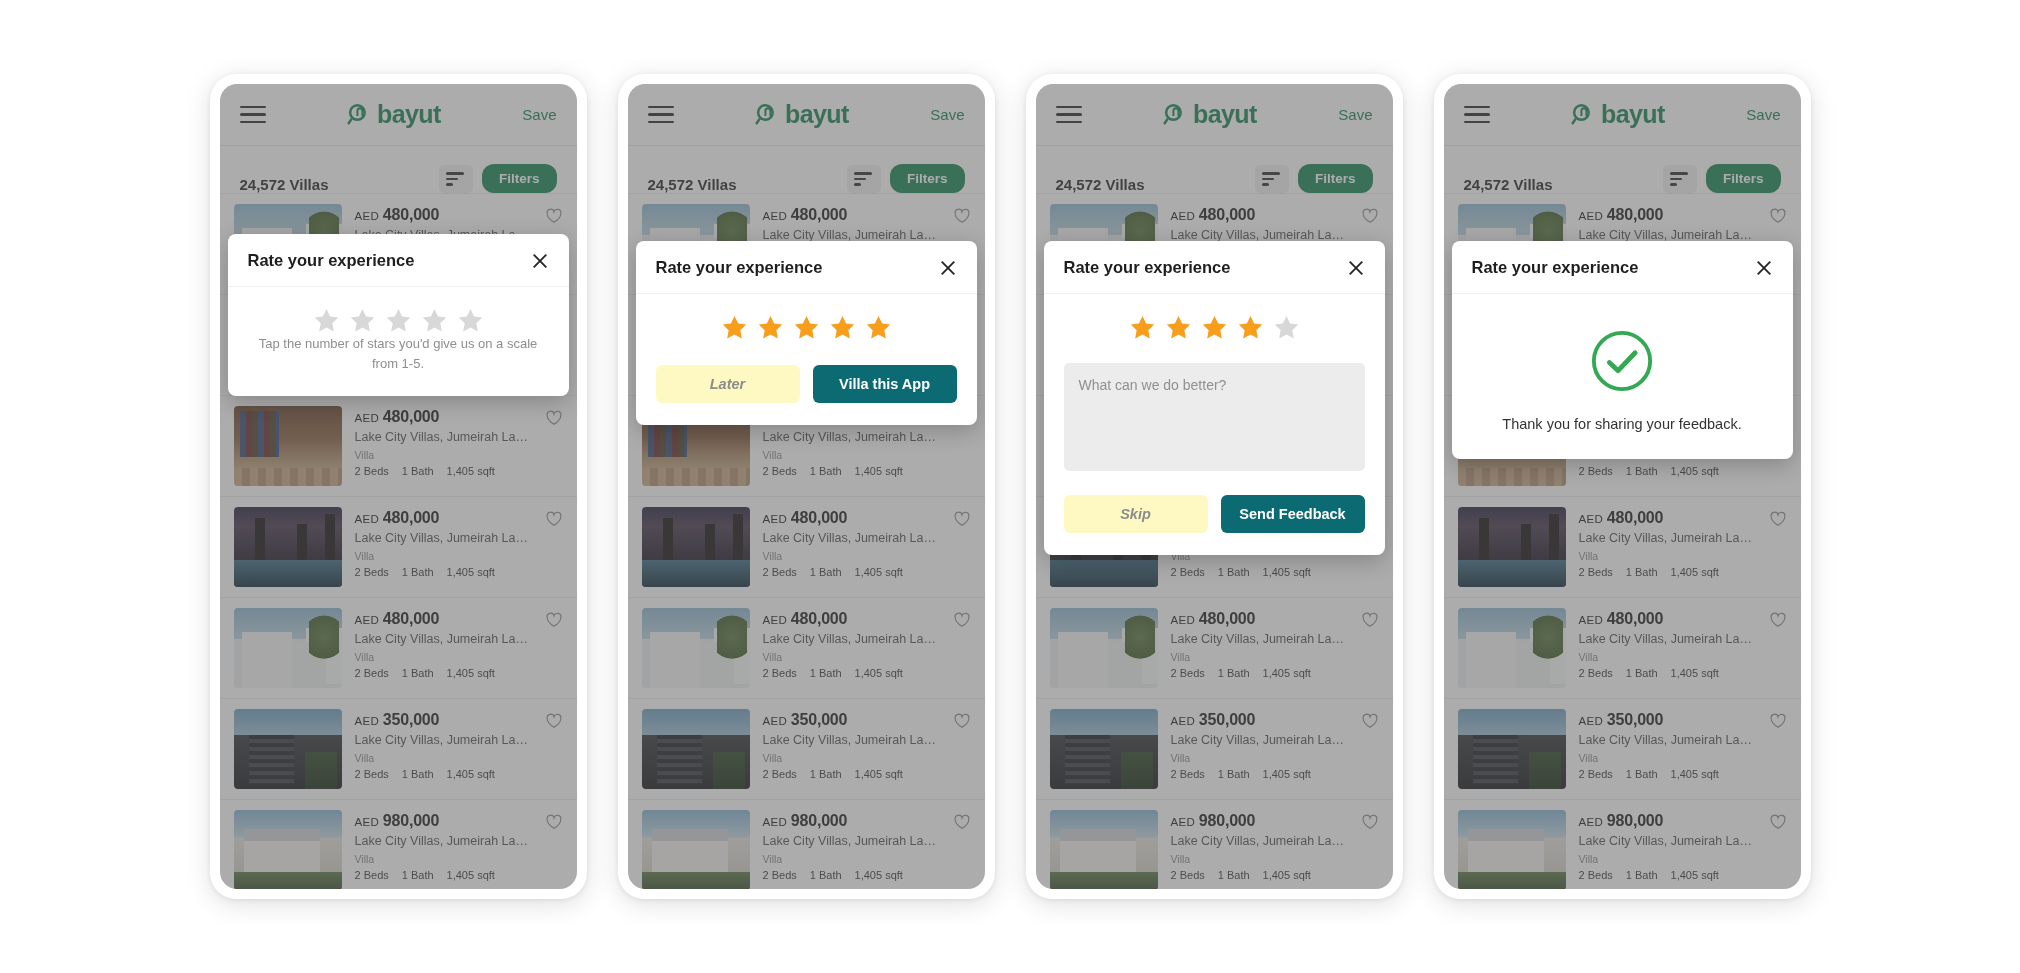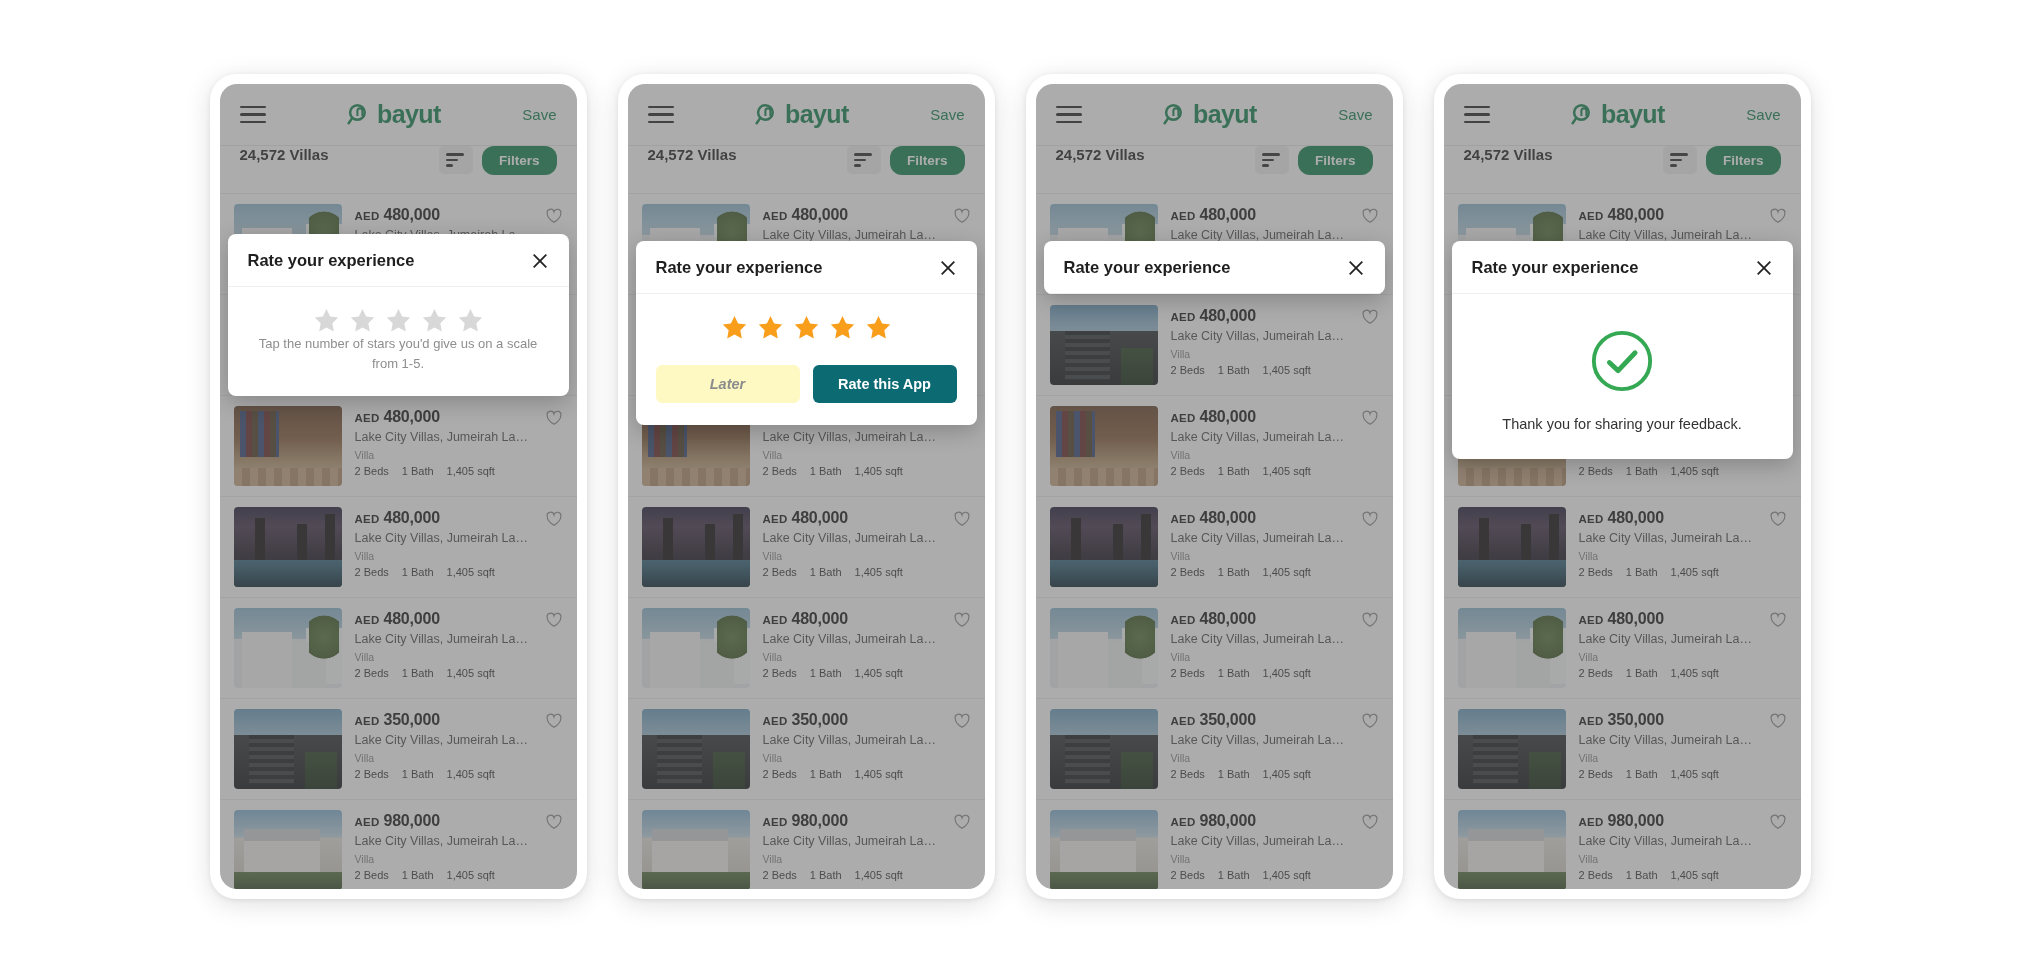--- a/index.html
+++ b/index.html
@@ -60,21 +60,21 @@
   .brand-mark { width: 25px; height: 25px; }
   .brand-word {
     font-size: 25px; font-weight: 700; color: #198754;
     letter-spacing: -0.6px; line-height: 1;
   }
   .save-link { font-size: 15px; color: #198754; font-weight: 400; cursor: pointer; }
 
   
   .filter-bar {
     height: 48px;
-    display: flex; align-items: flex-start;
+    display: flex; align-items: flex-end;
     padding: 0 20px;
     background: #ffffff;
     border-bottom: 1px solid #ececec;
     position: relative; z-index: 2;
   }
   .count { font-size: 15px; font-weight: 700; color: #2b2b2b; flex: 1; }
   .sort-btn {
     width: 34px; height: 28px; border-radius: 5px; background: #f0f0f0;
     display: flex; flex-direction: column; justify-content: center;
     align-items: flex-start; gap: 3px; padding-left: 7px; margin-right: 9px; cursor: pointer;
@@ -95,21 +95,21 @@
     padding: 10px 14px 10px 14px;
     border-bottom: 1px solid #ededed;
   }
   .thumb {
     width: 108px; height: 80px; border-radius: 4px; flex: none;
     background-size: cover; background-position: center;
   }
   .l-body { flex: 1; min-width: 0; padding-top: 2px; }
   .l-price { font-size: 13.5px; color: #222; font-weight: 400; }
   .l-price b { font-size: 16px; font-weight: 700; letter-spacing: -0.2px; }
-  .l-price .cur { font-size: 11.5px; font-weight: 700; letter-spacing: 0.3px; }
+  .l-price .cur { font-size: 11.5px; font-weight: 400; letter-spacing: 0.3px; }
   .l-addr {
     font-size: 12.5px; color: #555; margin-top: 4px;
     white-space: nowrap; overflow: hidden; text-overflow: ellipsis;
   }
   .l-type { font-size: 10.5px; color: #8a8a8a; margin-top: 5px; }
   .l-specs { font-size: 11px; color: #3d3d3d; margin-top: 4px; display: flex; gap: 13px; }
   .heart { width: 18px; height: 18px; flex: none; margin-top: 3px; }
 
   
   .ph-white {
@@ -572,21 +572,21 @@
               </svg>
               <svg class="star" viewBox="0 0 24 24">
                 <path d="M12 1.8 L15.2 8.4 L22.4 9.4 L17.2 14.5 L18.5 21.7 L12 18.3 L5.5 21.7 L6.8 14.5 L1.6 9.4 L8.8 8.4 Z" fill="#F89E1B"></path>
               </svg>
               <svg class="star" viewBox="0 0 24 24">
                 <path d="M12 1.8 L15.2 8.4 L22.4 9.4 L17.2 14.5 L18.5 21.7 L12 18.3 L5.5 21.7 L6.8 14.5 L1.6 9.4 L8.8 8.4 Z" fill="#F89E1B"></path>
               </svg>
             </div>
           <div class="btn-row">
             <div class="btn btn-secondary">Later</div>
-            <div class="btn btn-primary">Rate this App</div>
+            <div class="btn btn-primary">Villa this App</div>
           </div>
         </div>
       </div>
 
     </div>
   </div>
 
   <div class="phone">
     <div class="screen">
 
@@ -733,20 +733,44 @@
         </div>
 
       <div class="modal" style="top:157px">
         <div class="modal-head">
           <span class="modal-title">Rate your experience</span>
           <svg class="close-x" viewBox="0 0 20 20">
             <line x1="3" y1="3" x2="17" y2="17" stroke="#222" stroke-width="2"></line>
             <line x1="17" y1="3" x2="3" y2="17" stroke="#222" stroke-width="2"></line>
           </svg>
         </div>
+        <div class="modal-body">
+          <div class="stars">
+              <svg class="star" viewBox="0 0 24 24">
+                <path d="M12 1.8 L15.2 8.4 L22.4 9.4 L17.2 14.5 L18.5 21.7 L12 18.3 L5.5 21.7 L6.8 14.5 L1.6 9.4 L8.8 8.4 Z" fill="#F89E1B"></path>
+              </svg>
+              <svg class="star" viewBox="0 0 24 24">
+                <path d="M12 1.8 L15.2 8.4 L22.4 9.4 L17.2 14.5 L18.5 21.7 L12 18.3 L5.5 21.7 L6.8 14.5 L1.6 9.4 L8.8 8.4 Z" fill="#F89E1B"></path>
+              </svg>
+              <svg class="star" viewBox="0 0 24 24">
+                <path d="M12 1.8 L15.2 8.4 L22.4 9.4 L17.2 14.5 L18.5 21.7 L12 18.3 L5.5 21.7 L6.8 14.5 L1.6 9.4 L8.8 8.4 Z" fill="#F89E1B"></path>
+              </svg>
+              <svg class="star" viewBox="0 0 24 24">
+                <path d="M12 1.8 L15.2 8.4 L22.4 9.4 L17.2 14.5 L18.5 21.7 L12 18.3 L5.5 21.7 L6.8 14.5 L1.6 9.4 L8.8 8.4 Z" fill="#F89E1B"></path>
+              </svg>
+              <svg class="star" viewBox="0 0 24 24">
+                <path d="M12 1.8 L15.2 8.4 L22.4 9.4 L17.2 14.5 L18.5 21.7 L12 18.3 L5.5 21.7 L6.8 14.5 L1.6 9.4 L8.8 8.4 Z" fill="#D8D8D8"></path>
+              </svg>
+            </div>
+          <div class="feedback-box">What can we do better?</div>
+          <div class="btn-row">
+            <div class="btn btn-secondary">Skip</div>
+            <div class="btn btn-primary">Send Feedback</div>
+          </div>
+        </div>
       </div>
 
     </div>
   </div>
 
   <div class="phone">
     <div class="screen">
 
       <div class="app-header">
         <div class="hamburger">

